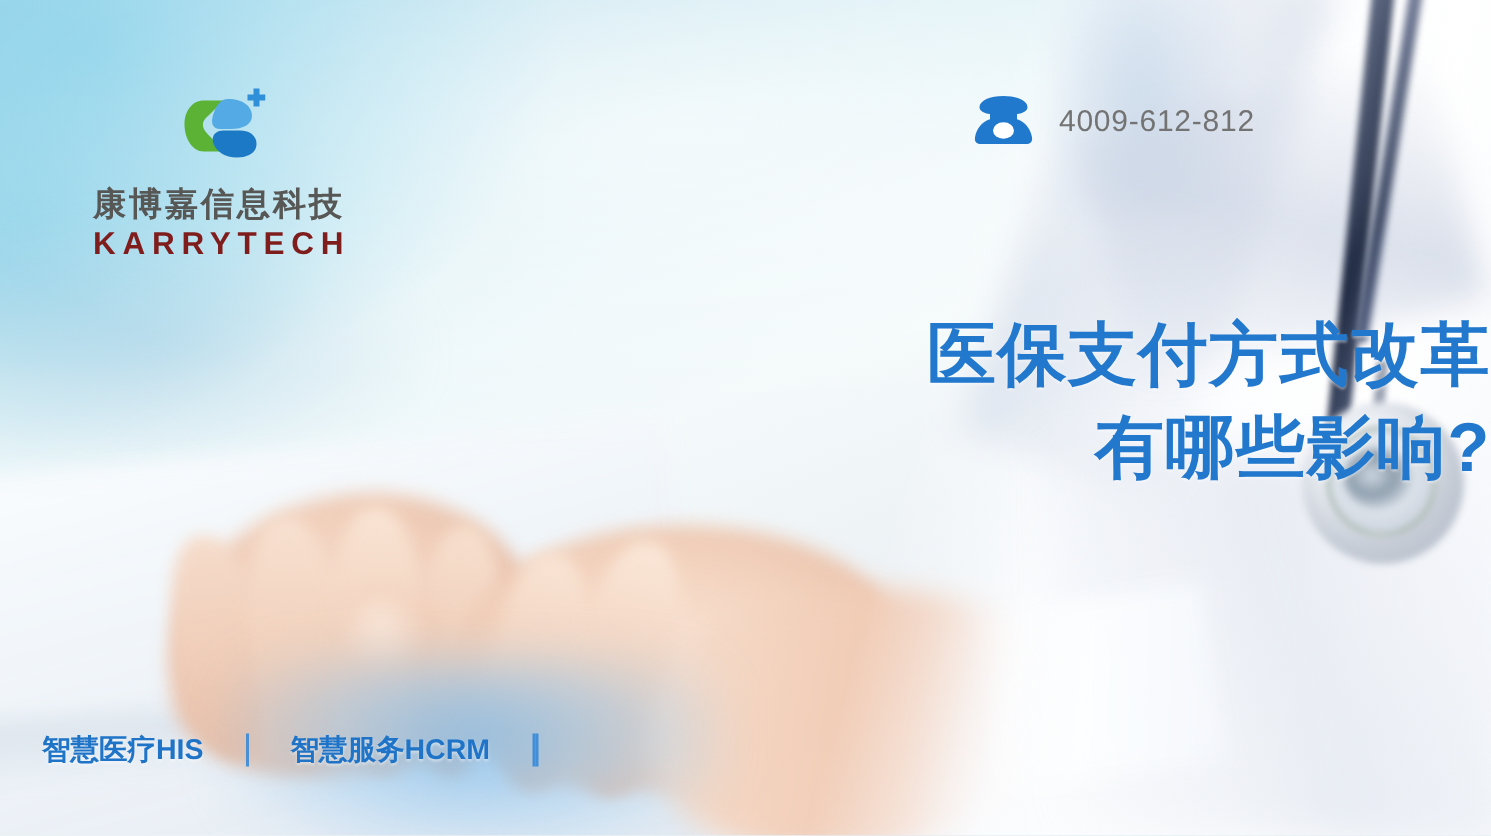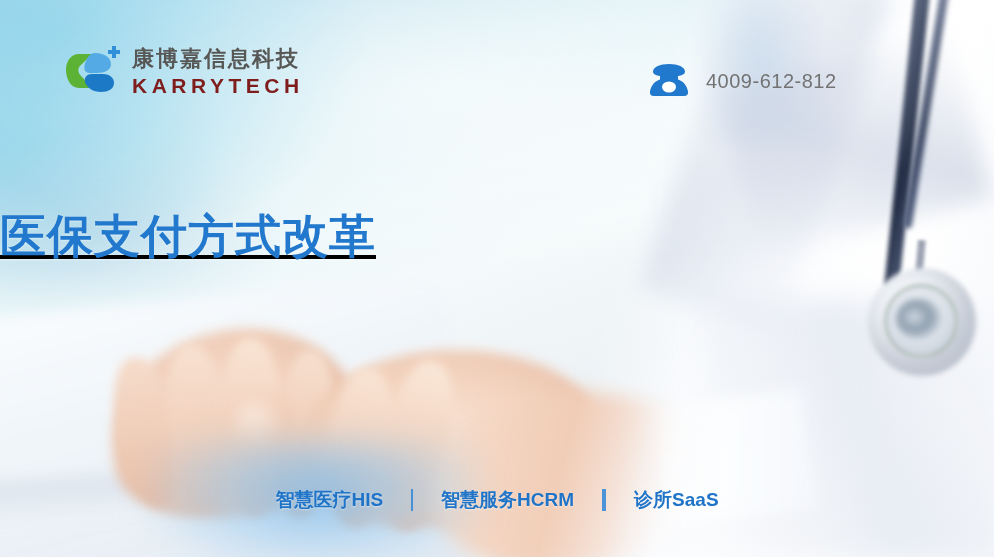--- a/index.html
+++ b/index.html
@@ -170,22 +170,22 @@
   }
   
   .bg-haze{
     background:
       radial-gradient(ellipse 700px 260px at 45% 16%, rgba(255,255,255,.62) 0%, rgba(255,255,255,0) 72%),
       linear-gradient(180deg, rgba(255,255,255,.10) 0%, rgba(255,255,255,0) 35%, rgba(255,255,255,.06) 100%);
   }
 
   
   .logo-block{
-    position:absolute; left:62px; top:44px;
-    display:flex; align-items:center; gap:12px;
+    position:absolute; left:62px; top:57px;
+    display:flex; align-items:center; gap:12px;flex-direction:column;
   }
   .logo-mark{ width:58px; height:56px; position:relative; flex:0 0 auto; }
   .logo-text{ display:flex; flex-direction:column; line-height:1; }
   .logo-cn{
     font-size:22px; font-weight:bold; color:#575756; letter-spacing:2px;
     white-space:nowrap;
   }
   .logo-en{
     font-size:21px; font-weight:bold; color:#7f1d1d; letter-spacing:4.5px;
     margin-top:5px; white-space:nowrap;
@@ -196,33 +196,32 @@
     display:flex; align-items:center; gap:16px;
   }
   .phone-icon{ width:42px; height:38px; flex:0 0 auto; }
   .phone-num{
     font-size:20px; font-weight:normal; color:#737373; letter-spacing:.5px;
     white-space:nowrap;
   }
 
   .title-block{
     position:absolute; left:0; right:0; top:205px;
-    text-align:left;
-    text-decoration:underline;
+    text-align:right;
   }
   .title-line{
     font-size:46px; font-weight:bold; color:#2178cd;
     letter-spacing:1px; line-height:1.35;
     white-space:nowrap;
     text-shadow:0 1px 2px rgba(255,255,255,.45);
   }
 
   .footer-nav{
     position:absolute; left:0; right:0; top:487px;
-    display:flex; align-items:center; justify-content:center;
+    display:flex; align-items:center; justify-content:flex-start;
   }
   .nav-item{
     font-size:19px; font-weight:bold; color:#1f74c8;
     white-space:nowrap; padding:0 28px;
     text-shadow:0 1px 2px rgba(255,255,255,.5);
   }
   .nav-sep{
     width:2px; height:22px; background:#2f86d8; opacity:.85;
   }
 </style>
@@ -288,24 +287,24 @@
                  C1.6 32.5 3 34 6 34 L36 34 C39 34 40.4 32.5 40 29.5 C39 23.5 35 19 30 17.5
                  L30 14 C34 13.5 37 12 37 9.5 C37 5 30 2 21 2 Z" fill="#2179ce"></path>
         <ellipse cx="21" cy="25" rx="7" ry="5.5" fill="#ffffff"></ellipse>
       </svg>
     </span>
     <span class="phone-num">4009-612-812</span>
   </div>
 
   <div class="title-block">
     <div class="title-line">医保支付方式改革</div>
+    <div class="title-line">有哪些影响?</div>
   </div>
 
   <div class="footer-nav">
     <span class="nav-item">智慧医疗HIS</span>
     <span class="nav-sep"></span>
     <span class="nav-item">智慧服务HCRM</span>
     <span class="nav-sep"></span>
     <span class="nav-sep"></span>
-    <span class="nav-item">诊所SaaS</span>
   </div>
 
 </div>
 
 </body></html>

